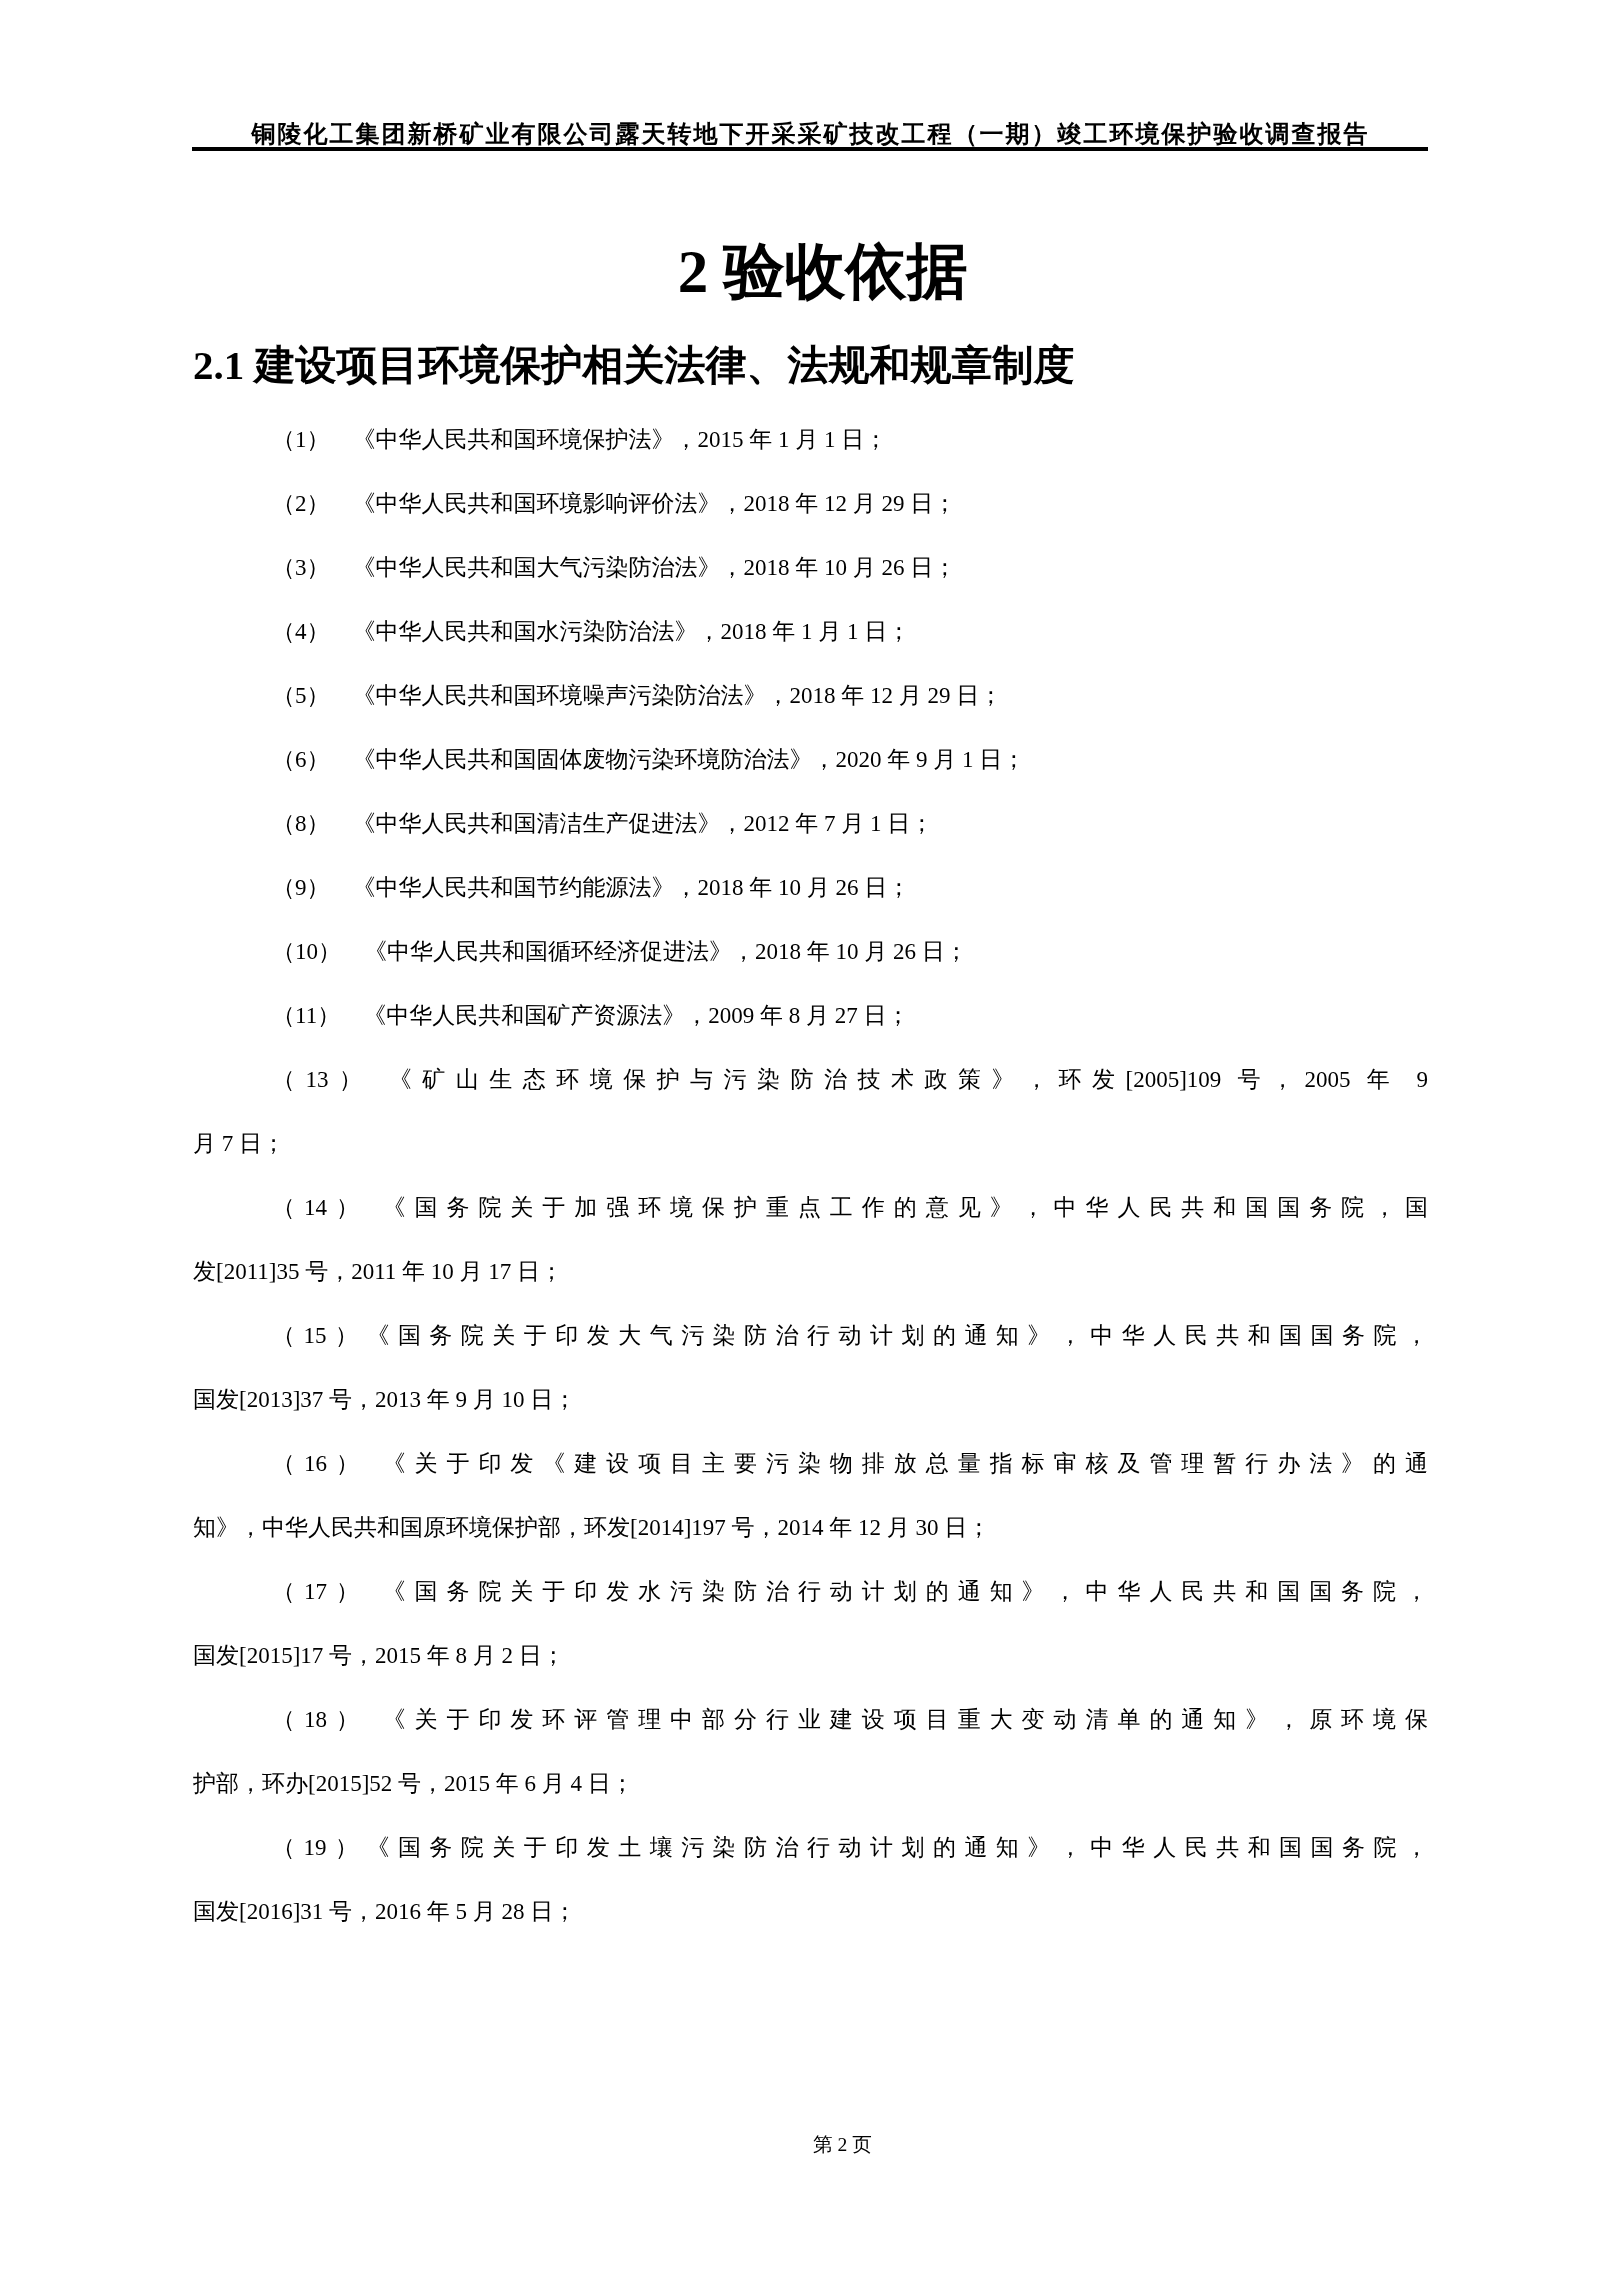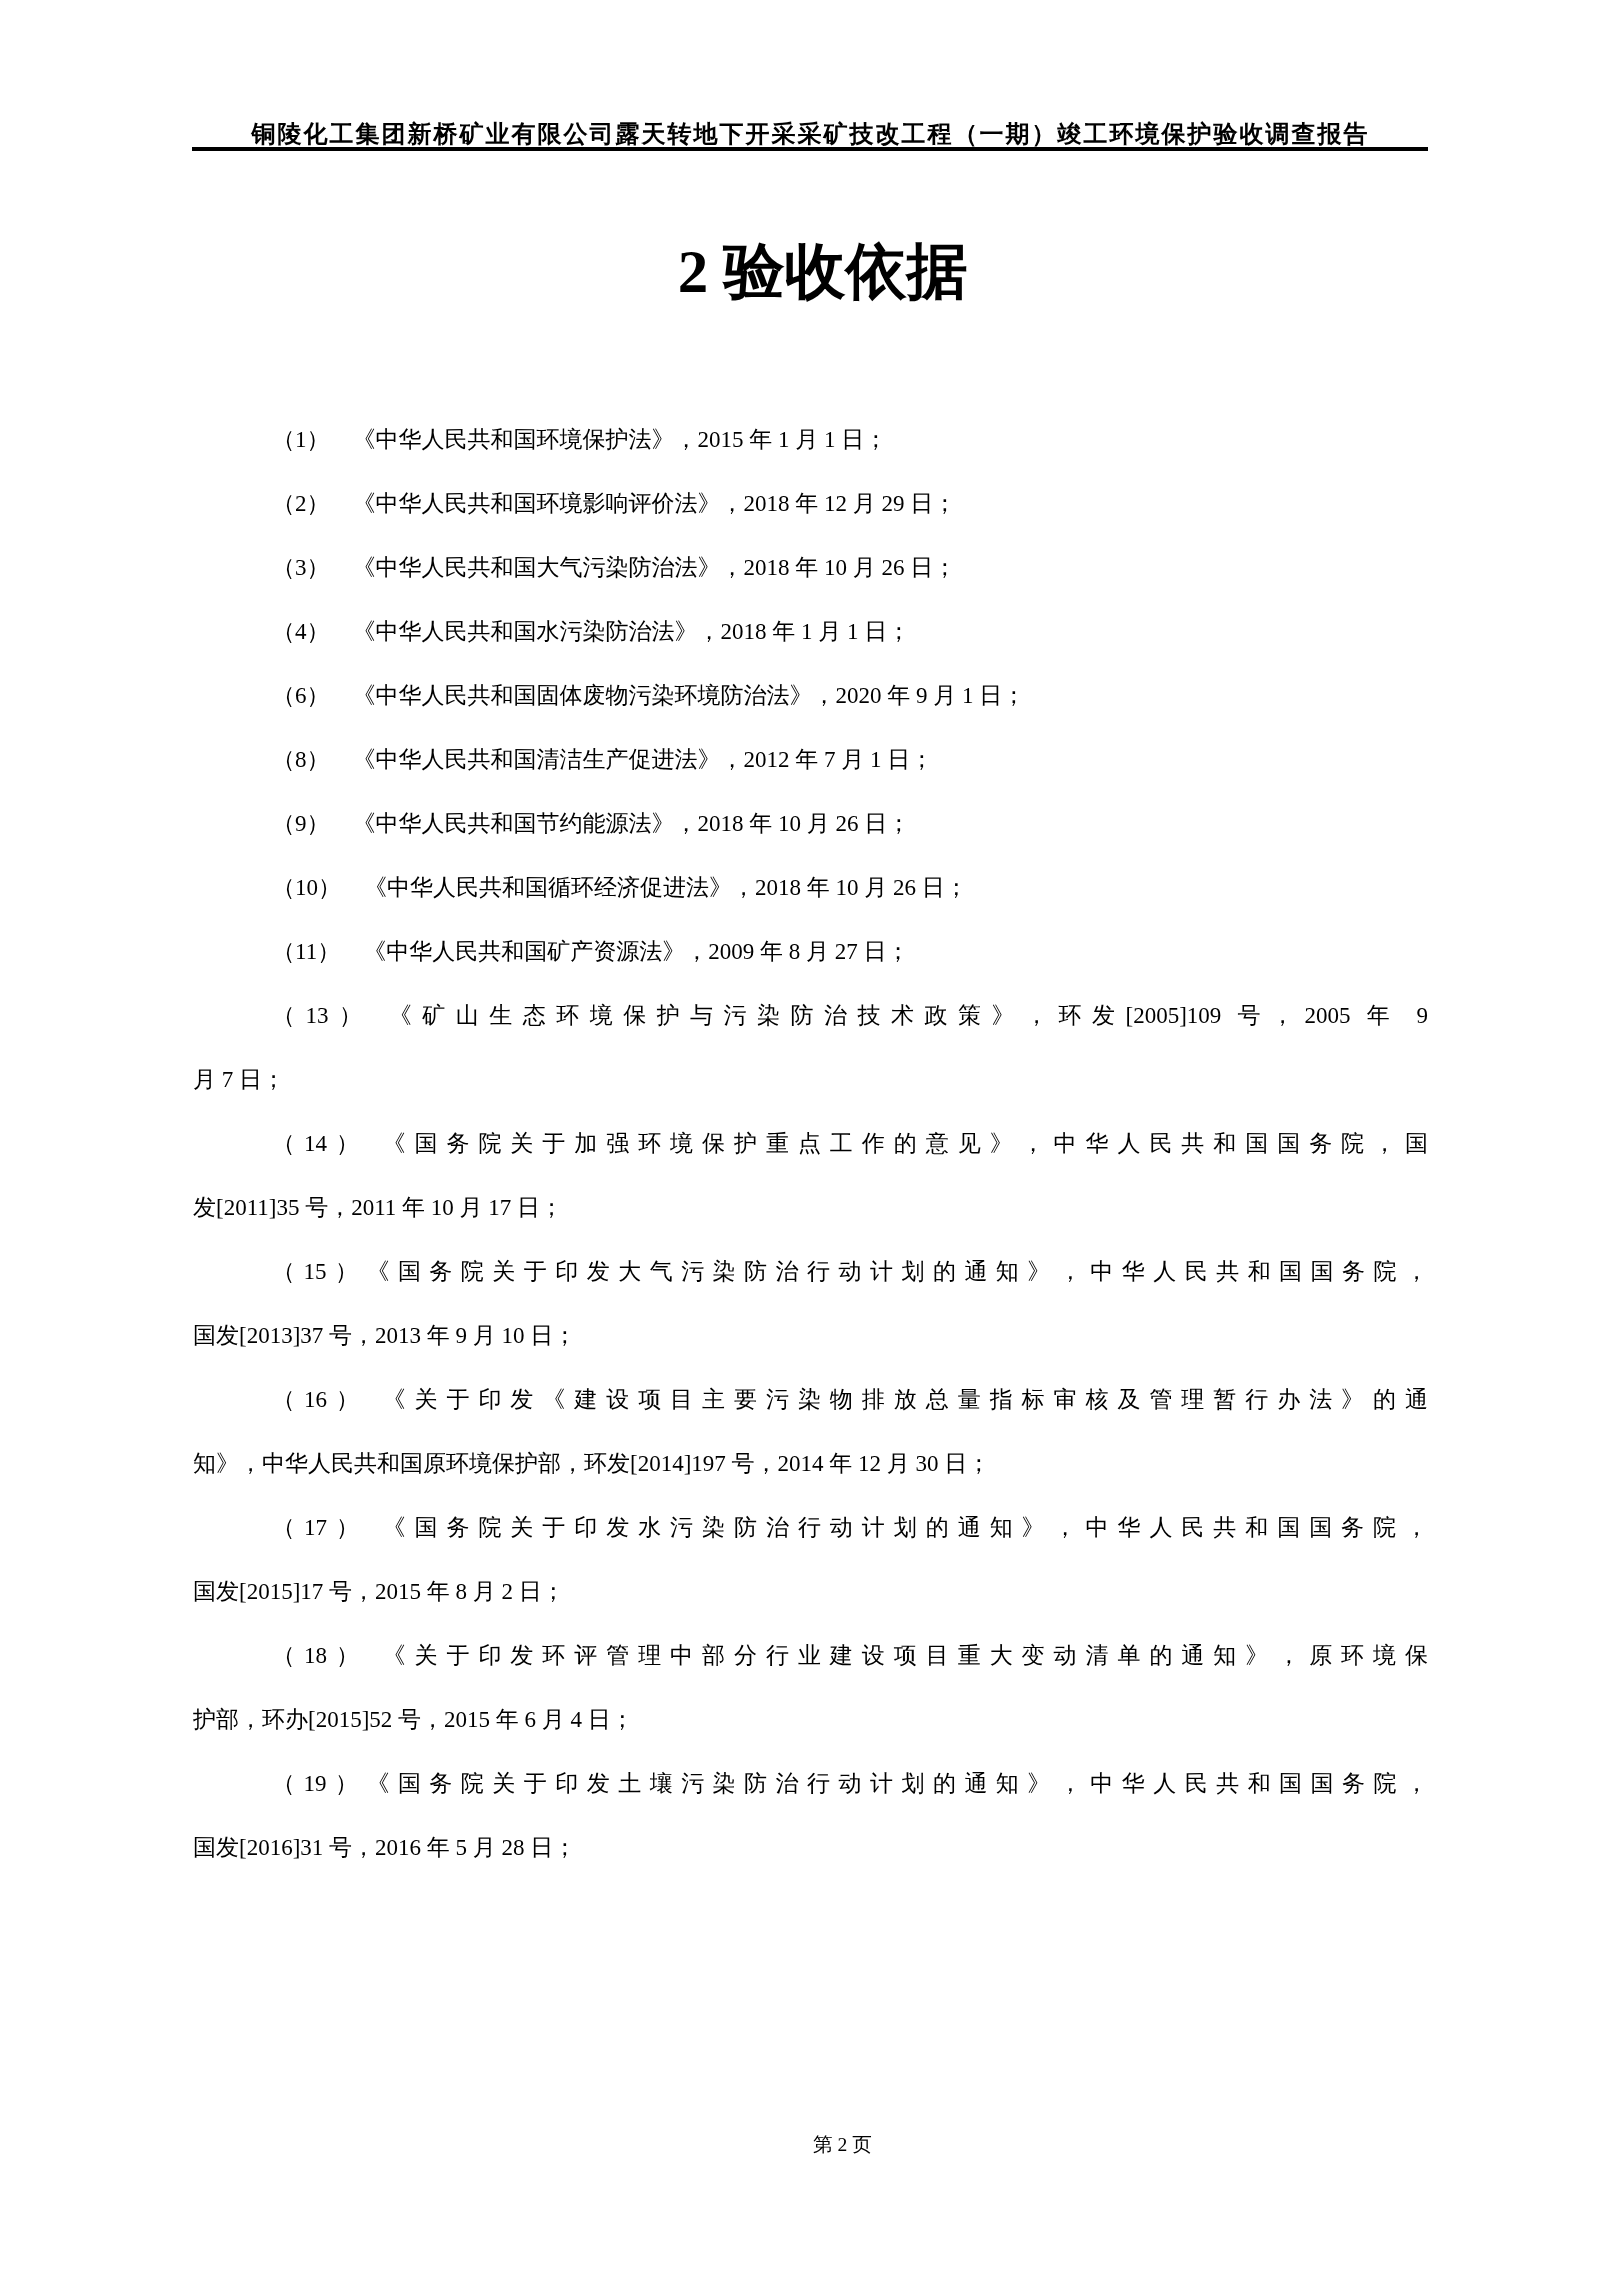--- a/index.html
+++ b/index.html
@@ -95,25 +95,27 @@
     padding-left: 32px;
   }
 </style>
 </head>
 <body>
 
 <div class="page">
   <div class="header-text">铜陵化工集团新桥矿业有限公司露天转地下开采采矿技改工程（一期）竣工环境保护验收调查报告</div>
   <div class="header-rule"></div>
   <h1 class="doc-title">2 验收依据</h1>
+  <h2 class="section-heading">2.1 建设项目环境保护相关法律、法规和规章制度</h2>
   <div class="law-list">
       <div class="line first">（1）　《中华人民共和国环境保护法》，2015 年 1 月 1 日；</div>
       <div class="line first">（2）　《中华人民共和国环境影响评价法》，2018 年 12 月 29 日；</div>
       <div class="line first">（3）　《中华人民共和国大气污染防治法》，2018 年 10 月 26 日；</div>
       <div class="line first">（4）　《中华人民共和国水污染防治法》，2018 年 1 月 1 日；</div>
+      <div class="line first">（5）　《中华人民共和国环境噪声污染防治法》，2018 年 12 月 29 日；</div>
       <div class="line first">（6）　《中华人民共和国固体废物污染环境防治法》，2020 年 9 月 1 日；</div>
       <div class="line first">（8）　《中华人民共和国清洁生产促进法》，2012 年 7 月 1 日；</div>
       <div class="line first">（9）　《中华人民共和国节约能源法》，2018 年 10 月 26 日；</div>
       <div class="line first">（10）　《中华人民共和国循环经济促进法》，2018 年 10 月 26 日；</div>
       <div class="line first">（11）　《中华人民共和国矿产资源法》，2009 年 8 月 27 日；</div>
       <div class="line first just">（13） 《矿山生态环境保护与污染防治技术政策》，环发[2005]109 号，2005 年 9</div>
       <div class="line">月 7 日；</div>
       <div class="line first just">（14） 《国务院关于加强环境保护重点工作的意见》，中华人民共和国国务院，国</div>
       <div class="line">发[2011]35 号，2011 年 10 月 17 日；</div>
       <div class="line first just">（15）《国务院关于印发大气污染防治行动计划的通知》，中华人民共和国国务院，</div>

